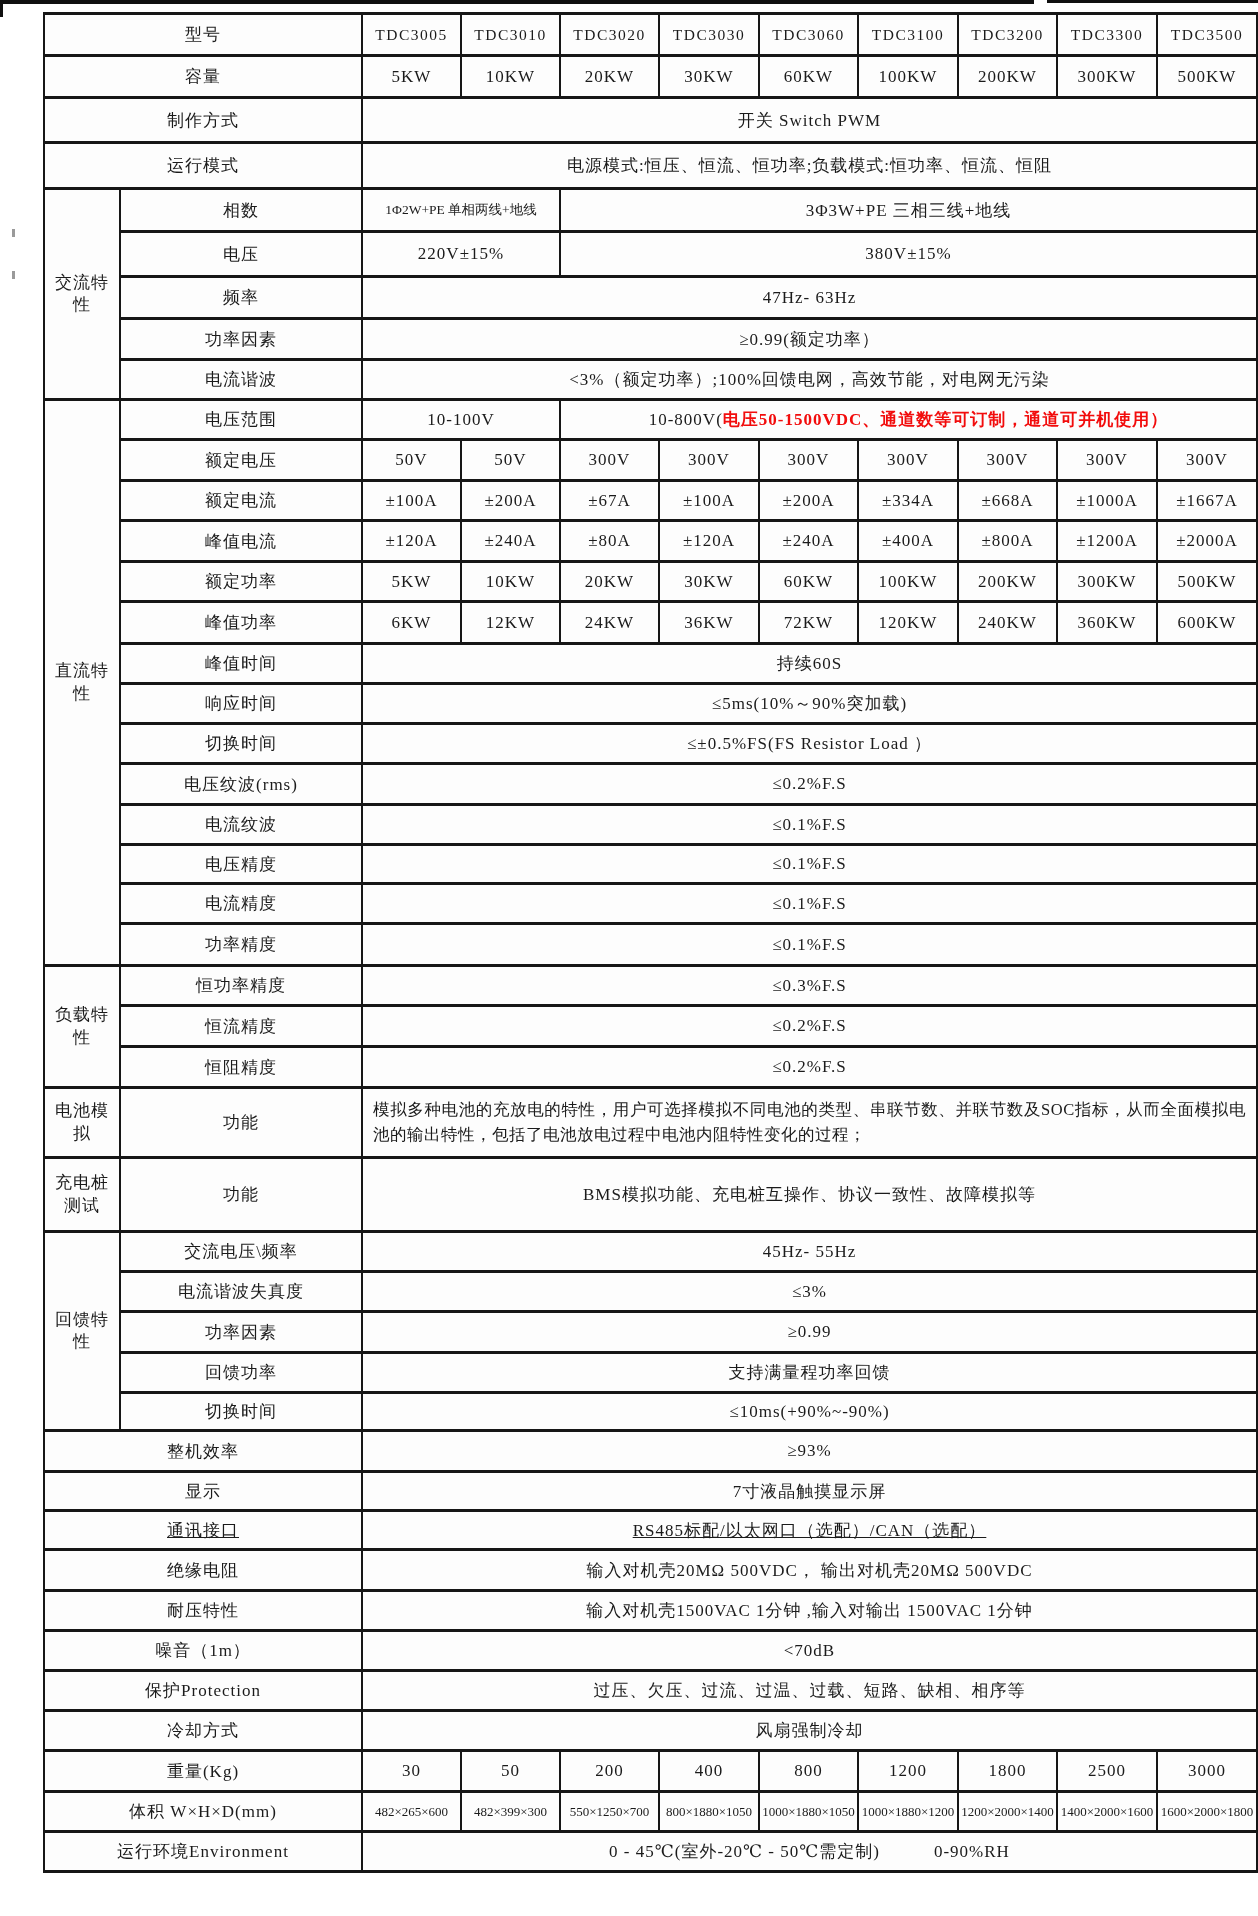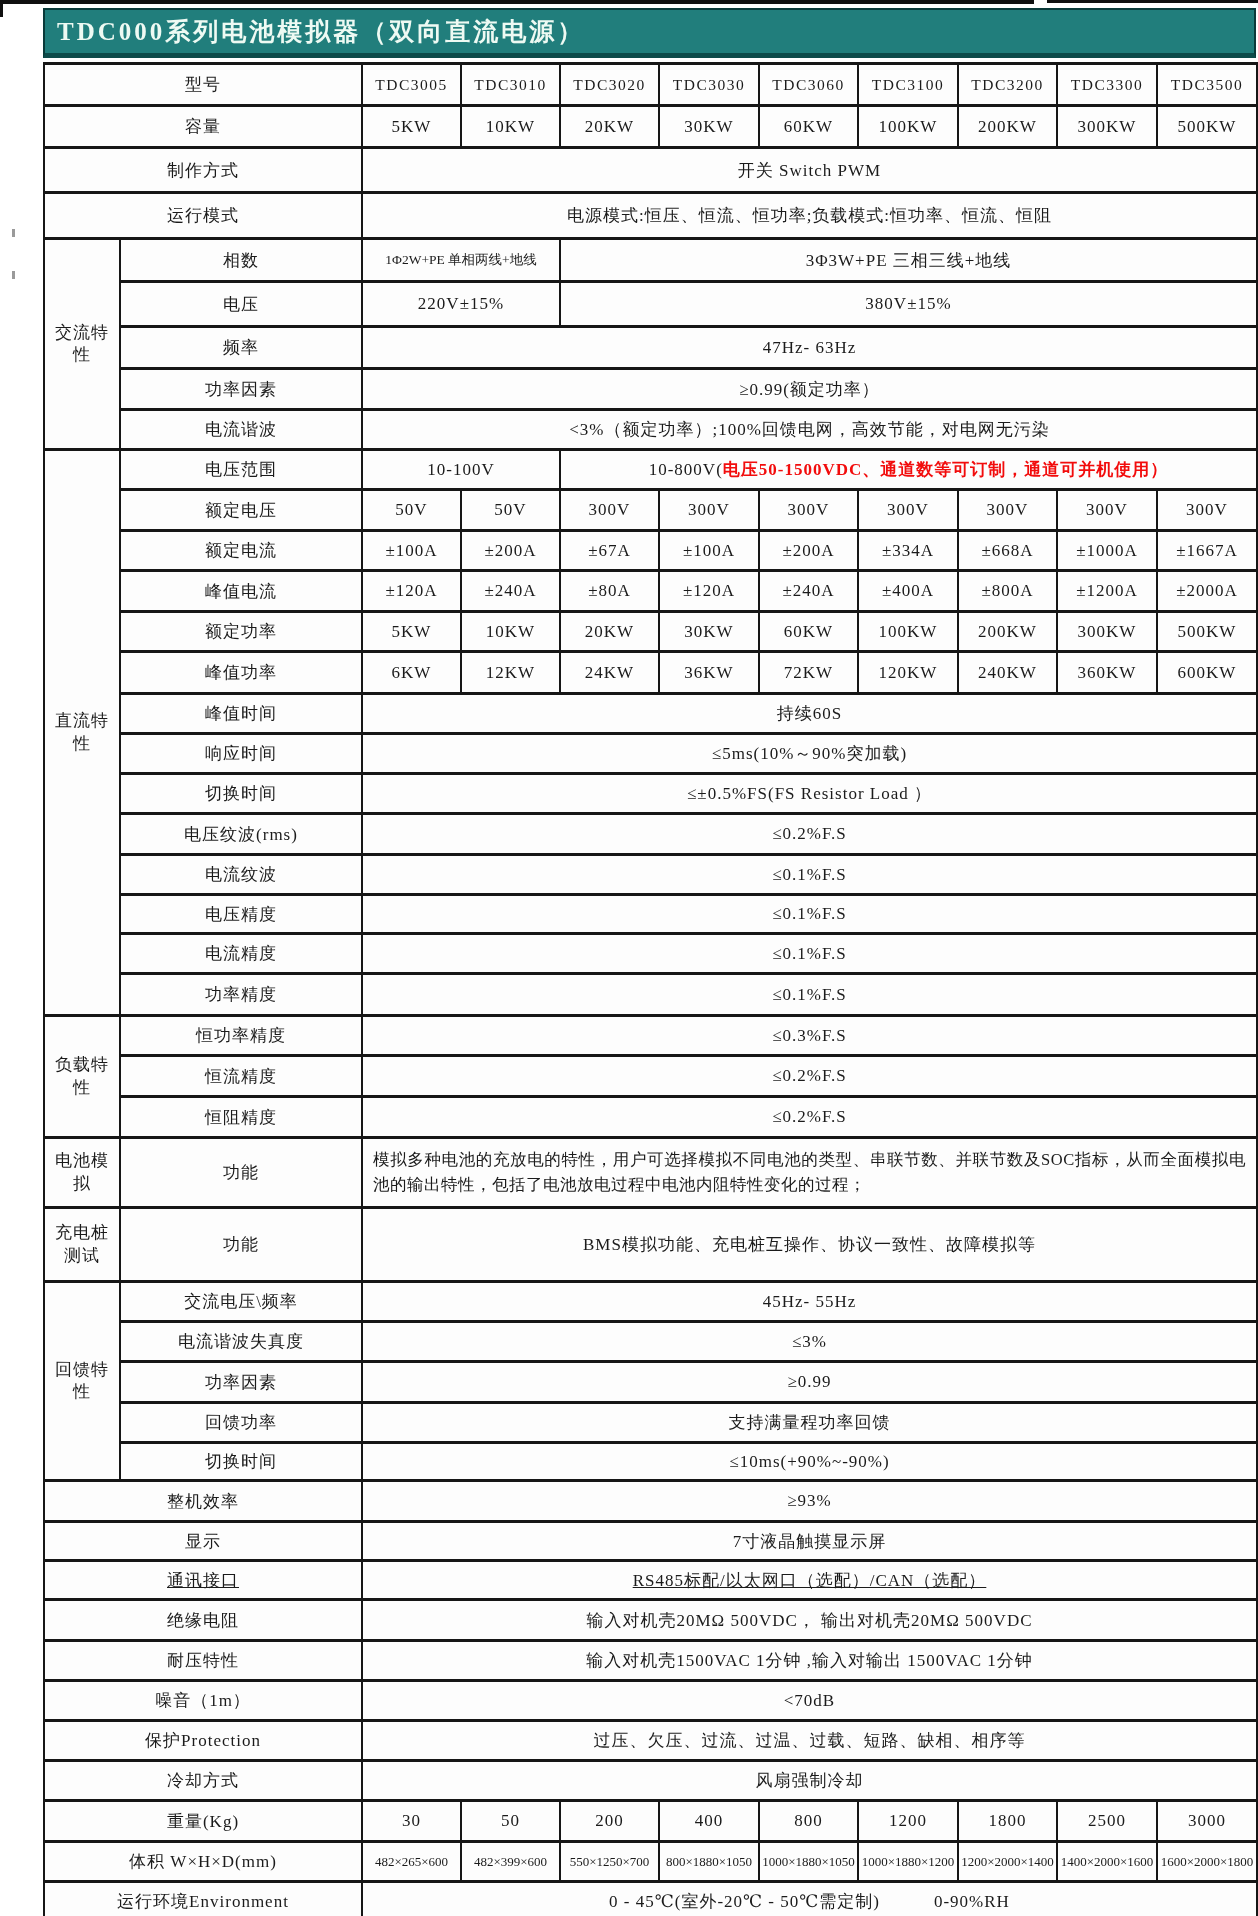--- a/index.html
+++ b/index.html
@@ -50,23 +50,20 @@
 </head>
 <body style="--teal: #217e7c; --blue: #85cfee; --red: #f20c0c;">
 
 <div class="artifact-top-a"></div>
 <div class="artifact-top-b"></div>
 <div class="artifact-left-tick"></div>
 <div class="artifact-dot d1"></div>
 <div class="artifact-dot d2"></div>
 
 <div class="sheet">
-  <div class="titlebar">
-    <span>TDC000系列电池模拟器（双向直流电源）</span>
-  </div>
   <table class="spec">
     <colgroup>
       <col style="width:76px">
         <col style="width:242px">
       <col style="width:99px">
         <col style="width:99px">
         <col style="width:99px">
       <col style="width:100px">
         <col style="width:99px">
         <col style="width:100px">
@@ -312,21 +309,21 @@
           <td class="val">400</td>
           <td class="val">800</td>
           <td class="val">1200</td>
           <td class="val">1800</td>
           <td class="val">2500</td>
           <td class="val">3000</td>
         </tr>
         <tr style="height: 40px;">
           <td class="label" colspan="2">体积 W×H×D(mm)</td>
           <td class="val smallv">482×265×600</td>
-          <td class="val smallv">482×399×600</td>
+          <td class="val smallv">482×399×300</td>
           <td class="val smallv">550×1250×700</td>
           <td class="val smallv">800×1880×1050</td>
           <td class="val smallv">1000×1880×1050</td>
           <td class="val smallv">1000×1880×1200</td>
           <td class="val smallv">1200×2000×1400</td>
           <td class="val smallv">1400×2000×1600</td>
           <td class="val smallv">1600×2000×1800</td>
         </tr>
         <tr style="height: 40px;">
           <td class="label" colspan="2">运行环境Environment</td>

